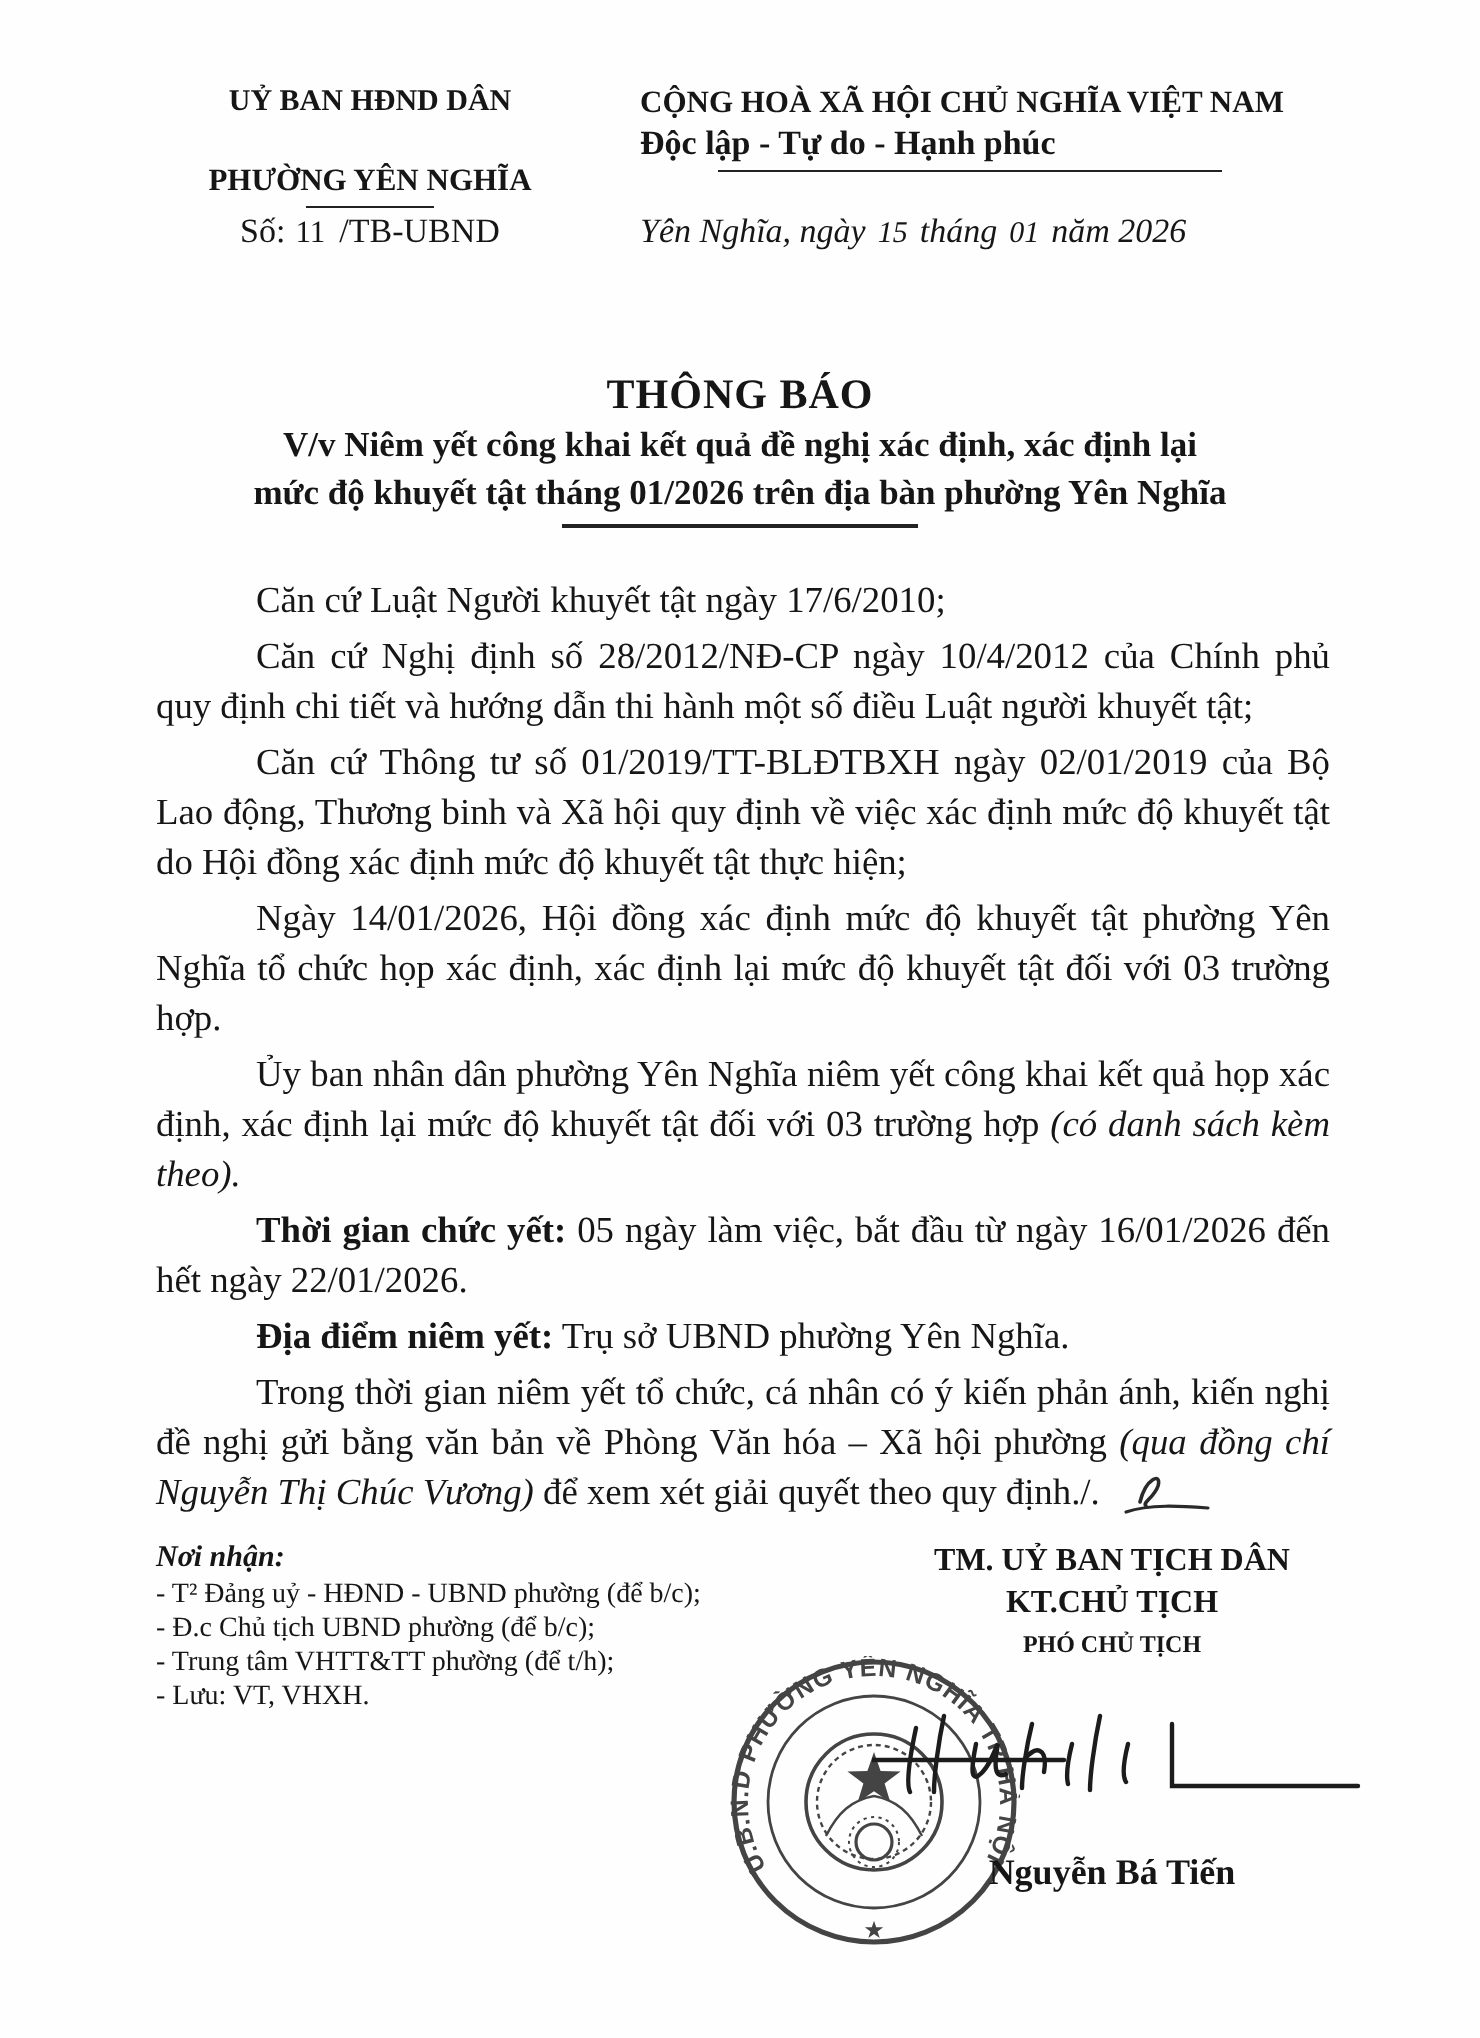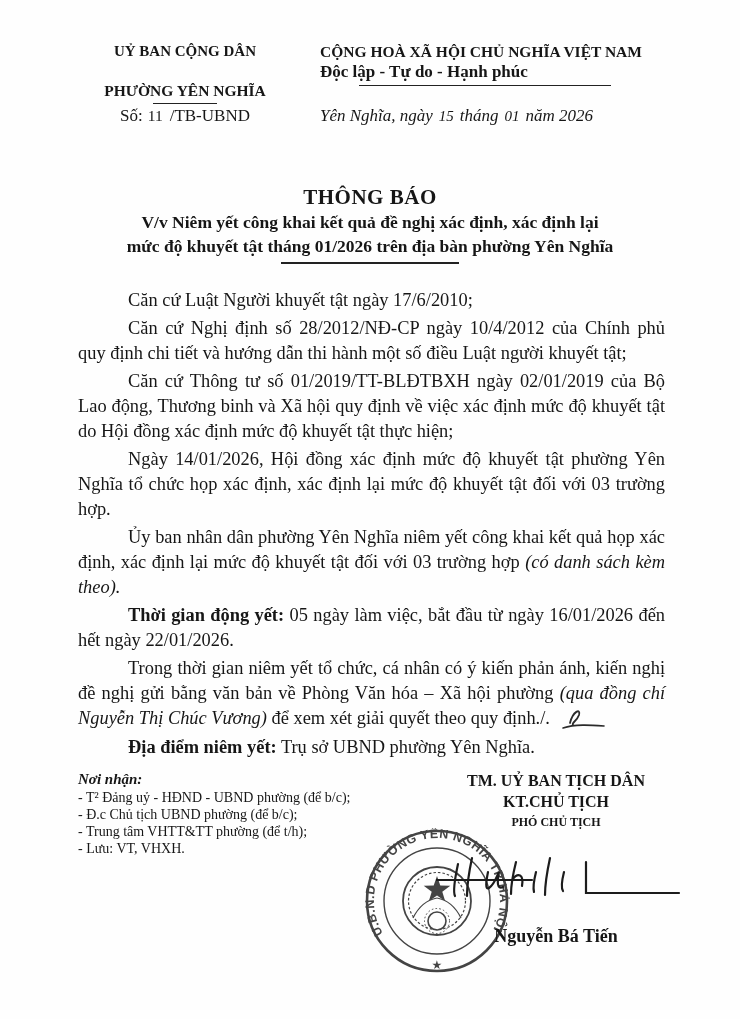--- a/index.html
+++ b/index.html
@@ -46,21 +46,21 @@
   .signature{position:absolute;left:436px;top:82px;width:250px;height:65px;}
   .signer-name{position:absolute;left:416px;top:158px;width:280px;text-align:center;font-weight:bold;font-size:18px;}
 </style>
 </head>
 <body>
 
 <div class="page">
 
   <div class="header">
     <div class="hdr-left">
-      <div class="issuer1">UỶ BAN CỘNG DÂN</div>
+      <div class="issuer1">UỶ BAN HĐND DÂN</div>
       <div class="issuer2">PHƯỜNG YÊN NGHĨA</div>
       <div class="rule-small"></div>
     </div>
     <div class="hdr-right">
       <div class="motto1">CỘNG HOÀ XÃ HỘI CHỦ NGHĨA VIỆT NAM</div>
       <div class="motto2">Độc lập - Tự do - Hạnh phúc</div>
       <div class="rule-motto"></div>
     </div>
     <div class="doc-number"><span>Số:</span><span class="hand">11</span><span>/TB-UBND</span></div>
     <div class="dateline"><span>Yên Nghĩa, ngày</span><span class="hand">15</span><span>tháng</span><span class="hand">01</span><span>năm 2026</span></div>
@@ -72,26 +72,26 @@
     <div class="title-sub">mức độ khuyết tật tháng 01/2026 trên địa bàn phường Yên Nghĩa</div>
     <div class="rule-title"></div>
   </div>
 
   <div class="body-text">
     <p><span>Căn cứ Luật Người khuyết tật ngày 17/6/2010;</span></p>
     <p><span>Căn cứ Nghị định số 28/2012/NĐ-CP ngày 10/4/2012 của Chính phủ quy định chi tiết và hướng dẫn thi hành một số điều Luật người khuyết tật;</span></p>
     <p><span>Căn cứ Thông tư số 01/2019/TT-BLĐTBXH ngày 02/01/2019 của Bộ Lao động, Thương binh và Xã hội quy định về việc xác định mức độ khuyết tật do Hội đồng xác định mức độ khuyết tật thực hiện;</span></p>
     <p><span>Ngày 14/01/2026, Hội đồng xác định mức độ khuyết tật phường Yên Nghĩa tổ chức họp xác định, xác định lại mức độ khuyết tật đối với 03 trường hợp.</span></p>
     <p><span>Ủy ban nhân dân phường Yên Nghĩa niêm yết công khai kết quả họp xác định, xác định lại mức độ khuyết tật đối với 03 trường hợp </span><span class="i">(có danh sách kèm theo).</span></p>
-    <p><span class="b">Thời gian động yết:</span><span> 05 ngày làm việc, bắt đầu từ ngày 16/01/2026 đến hết ngày 22/01/2026.</span></p>
+    <p><span class="b">Thời gian chức yết:</span><span> 05 ngày làm việc, bắt đầu từ ngày 16/01/2026 đến hết ngày 22/01/2026.</span></p>
+    <p><span class="b">Địa điểm niêm yết:</span><span> Trụ sở UBND phường Yên Nghĩa.</span></p>
     <p><span>Trong thời gian niêm yết tổ chức, cá nhân có ý kiến phản ánh, kiến nghị đề nghị gửi bằng văn bản về Phòng Văn hóa – Xã hội phường </span><span class="i">(qua đồng chí Nguyễn Thị Chúc Vương)</span><span> để xem xét giải quyết theo quy định./.</span><svg class="postmark" viewBox="0 0 46 26">
           <path d="M10,17 C13,5 21,2 19,9 C17,15 11,17 13,19" fill="none" stroke="#2a2a2a" stroke-width="1.8" stroke-linecap="round"></path>
           <path d="M3,22 C15,18 30,19 44,20" fill="none" stroke="#2a2a2a" stroke-width="1.6" stroke-linecap="round"></path>
         </svg></p>
-    <p><span class="b">Địa điểm niêm yết:</span><span> Trụ sở UBND phường Yên Nghĩa.</span></p>
   </div>
 
   <div class="footer">
 
     <div class="recipients">
       <div class="recipients-heading">Nơi nhận:</div>
       <div class="recipient-item">- T² Đảng uỷ - HĐND - UBND phường (để b/c);</div>
       <div class="recipient-item">- Đ.c Chủ tịch UBND phường (để b/c);</div>
       <div class="recipient-item">- Trung tâm VHTT&amp;TT phường (để t/h);</div>
       <div class="recipient-item">- Lưu: VT, VHXH.</div>

